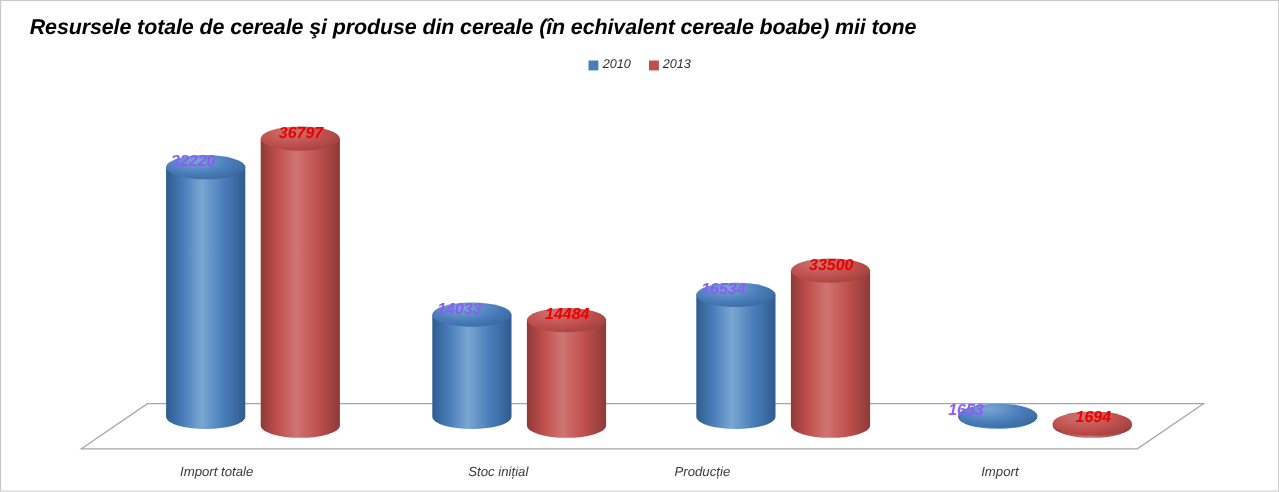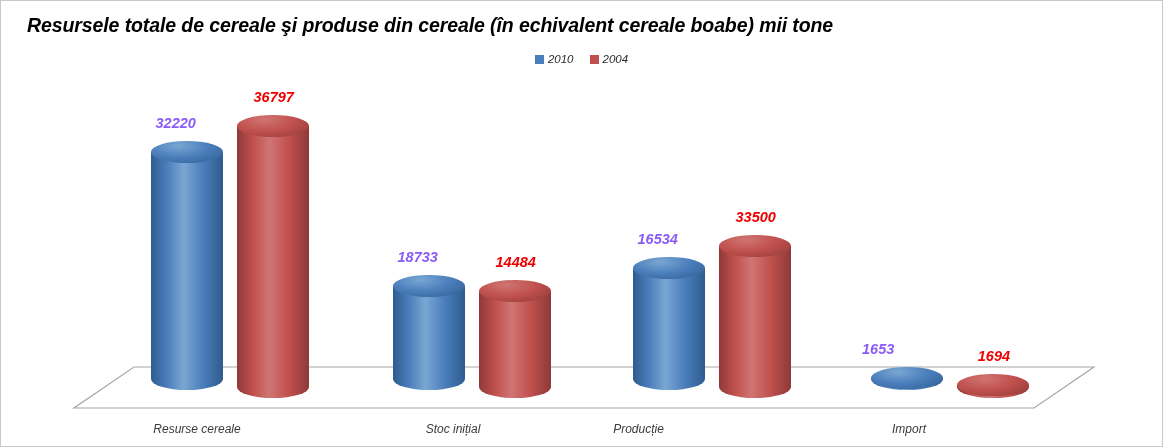--- a/index.html
+++ b/index.html
@@ -84,20 +84,21 @@
   .bar .top {
     position: absolute;
     left: 0;
     width: 100%;
   }
   .dlabel {
     position: absolute;
     font-size: 14.5px;
     font-weight: bold;
     white-space: nowrap;
+    margin-top: 24px;
   }
   .dlabel.s2010 { color: #8b5cf6; }
   .dlabel.s2011 { color: #ee0000; }
   .catlabel {
     position: absolute;
     font-size: 12px;
     color: #3a3a3a;
     white-space: nowrap;
     transform: translateX(-50%);
   }
@@ -109,39 +110,39 @@
 
   <div id="chart-title">Resursele totale de cereale şi produse din cereale (în echivalent cereale boabe) mii tone</div>
 
   <div id="legend">
     <div class="legend-entry">
       <span class="legend-swatch" style="background:#4a7ebb"></span>
       <span class="legend-label">2010</span>
     </div>
     <div class="legend-entry">
       <span class="legend-swatch" style="background:#c0504d"></span>
-      <span class="legend-label">2004</span>
+      <span class="legend-label">2013</span>
     </div>
   </div>
 
   <svg id="floor" viewBox="0 0 1163 447">
     <polygon points="133,366 1093,366 1033,407 73,407" fill="#ffffff" stroke="#a6a6a6" stroke-width="1.2"></polygon>
   </svg>
 
   <div id="plot">
       <div class="bar" style="left: 150px; top: 150.833px; width: 72px; height: 238.167px;">
         <div class="body" style="background: linear-gradient(to right, rgb(47, 92, 143) 0%, rgb(74, 126, 187) 22%, rgb(122, 166, 210) 45%, rgb(74, 126, 187) 72%, rgb(47, 92, 143) 100%); border-bottom-left-radius: 36px 11px; border-bottom-right-radius: 36px 11px;"></div>
         <div class="top" style="top: -11px; height: 22px; border-radius: 50%; background: radial-gradient(at 38% 22%, rgb(122, 166, 210) 0%, rgb(74, 126, 187) 48%, rgb(47, 92, 143) 100%);"></div>
       </div>
       <div class="dlabel s2010" style="left: 154.5px; top: 113.833px;">32220</div>
       <div class="bar" style="left: 392px; top: 285.269px; width: 72px; height: 103.731px;">
         <div class="body" style="background: linear-gradient(to right, rgb(47, 92, 143) 0%, rgb(74, 126, 187) 22%, rgb(122, 166, 210) 45%, rgb(74, 126, 187) 72%, rgb(47, 92, 143) 100%); border-bottom-left-radius: 36px 11px; border-bottom-right-radius: 36px 11px;"></div>
         <div class="top" style="top: -11px; height: 22px; border-radius: 50%; background: radial-gradient(at 38% 22%, rgb(122, 166, 210) 0%, rgb(74, 126, 187) 48%, rgb(47, 92, 143) 100%);"></div>
       </div>
-      <div class="dlabel s2010" style="left: 396.5px; top: 248.269px;">18733</div>
+      <div class="dlabel s2010" style="left: 396.5px; top: 248.269px;">14033</div>
       <div class="bar" style="left: 632px; top: 266.782px; width: 72px; height: 122.218px;">
         <div class="body" style="background: linear-gradient(to right, rgb(47, 92, 143) 0%, rgb(74, 126, 187) 22%, rgb(122, 166, 210) 45%, rgb(74, 126, 187) 72%, rgb(47, 92, 143) 100%); border-bottom-left-radius: 36px 11px; border-bottom-right-radius: 36px 11px;"></div>
         <div class="top" style="top: -11px; height: 22px; border-radius: 50%; background: radial-gradient(at 38% 22%, rgb(122, 166, 210) 0%, rgb(74, 126, 187) 48%, rgb(47, 92, 143) 100%);"></div>
       </div>
       <div class="dlabel s2010" style="left: 636.5px; top: 229.782px;">16534</div>
       <div class="bar" style="left: 870px; top: 376.781px; width: 72px; height: 12.2188px;">
         <div class="body" style="background: linear-gradient(to right, rgb(47, 92, 143) 0%, rgb(74, 126, 187) 22%, rgb(122, 166, 210) 45%, rgb(74, 126, 187) 72%, rgb(47, 92, 143) 100%); border-bottom-left-radius: 36px 11px; border-bottom-right-radius: 36px 11px;"></div>
         <div class="top" style="top: -11px; height: 22px; border-radius: 50%; background: radial-gradient(at 38% 22%, rgb(122, 166, 210) 0%, rgb(74, 126, 187) 48%, rgb(47, 92, 143) 100%);"></div>
       </div>
       <div class="dlabel s2010" style="left: 861px; top: 339.781px;">1653</div>
@@ -158,19 +159,19 @@
       <div class="bar" style="left: 718px; top: 244.586px; width: 72px; height: 152.414px;">
         <div class="body" style="background: linear-gradient(to right, rgb(142, 58, 56) 0%, rgb(192, 80, 77) 22%, rgb(207, 117, 115) 45%, rgb(192, 80, 77) 72%, rgb(142, 58, 56) 100%); border-bottom-left-radius: 36px 11px; border-bottom-right-radius: 36px 11px;"></div>
         <div class="top" style="top: -11px; height: 22px; border-radius: 50%; background: radial-gradient(at 38% 22%, rgb(207, 117, 115) 0%, rgb(192, 80, 77) 48%, rgb(142, 58, 56) 100%);"></div>
       </div>
       <div class="dlabel s2011" style="left: 734.5px; top: 207.586px;">33500</div>
       <div class="bar" style="left: 956px; top: 384.478px; width: 72px; height: 12.5219px;">
         <div class="body" style="background: linear-gradient(to right, rgb(142, 58, 56) 0%, rgb(192, 80, 77) 22%, rgb(207, 117, 115) 45%, rgb(192, 80, 77) 72%, rgb(142, 58, 56) 100%); border-bottom-left-radius: 36px 11px; border-bottom-right-radius: 36px 11px;"></div>
         <div class="top" style="top: -11px; height: 22px; border-radius: 50%; background: radial-gradient(at 38% 22%, rgb(207, 117, 115) 0%, rgb(192, 80, 77) 48%, rgb(142, 58, 56) 100%);"></div>
       </div>
       <div class="dlabel s2011" style="left: 976.8px; top: 347.478px;">1694</div>
-      <div class="catlabel" style="left: 196px; top: 421px;">Resurse cereale</div>
+      <div class="catlabel" style="left: 196px; top: 421px;">Import totale</div>
       <div class="catlabel" style="left: 430px; top: 421px; margin-left: 22px;">Stoc inițial</div>
       <div class="catlabel" style="left: 630px; top: 421px; padding-left: 15px;">Producție</div>
       <div class="catlabel" style="left: 908px; top: 421px;">Import</div>
     </div>
 
 </div>
 
 </body></html>

